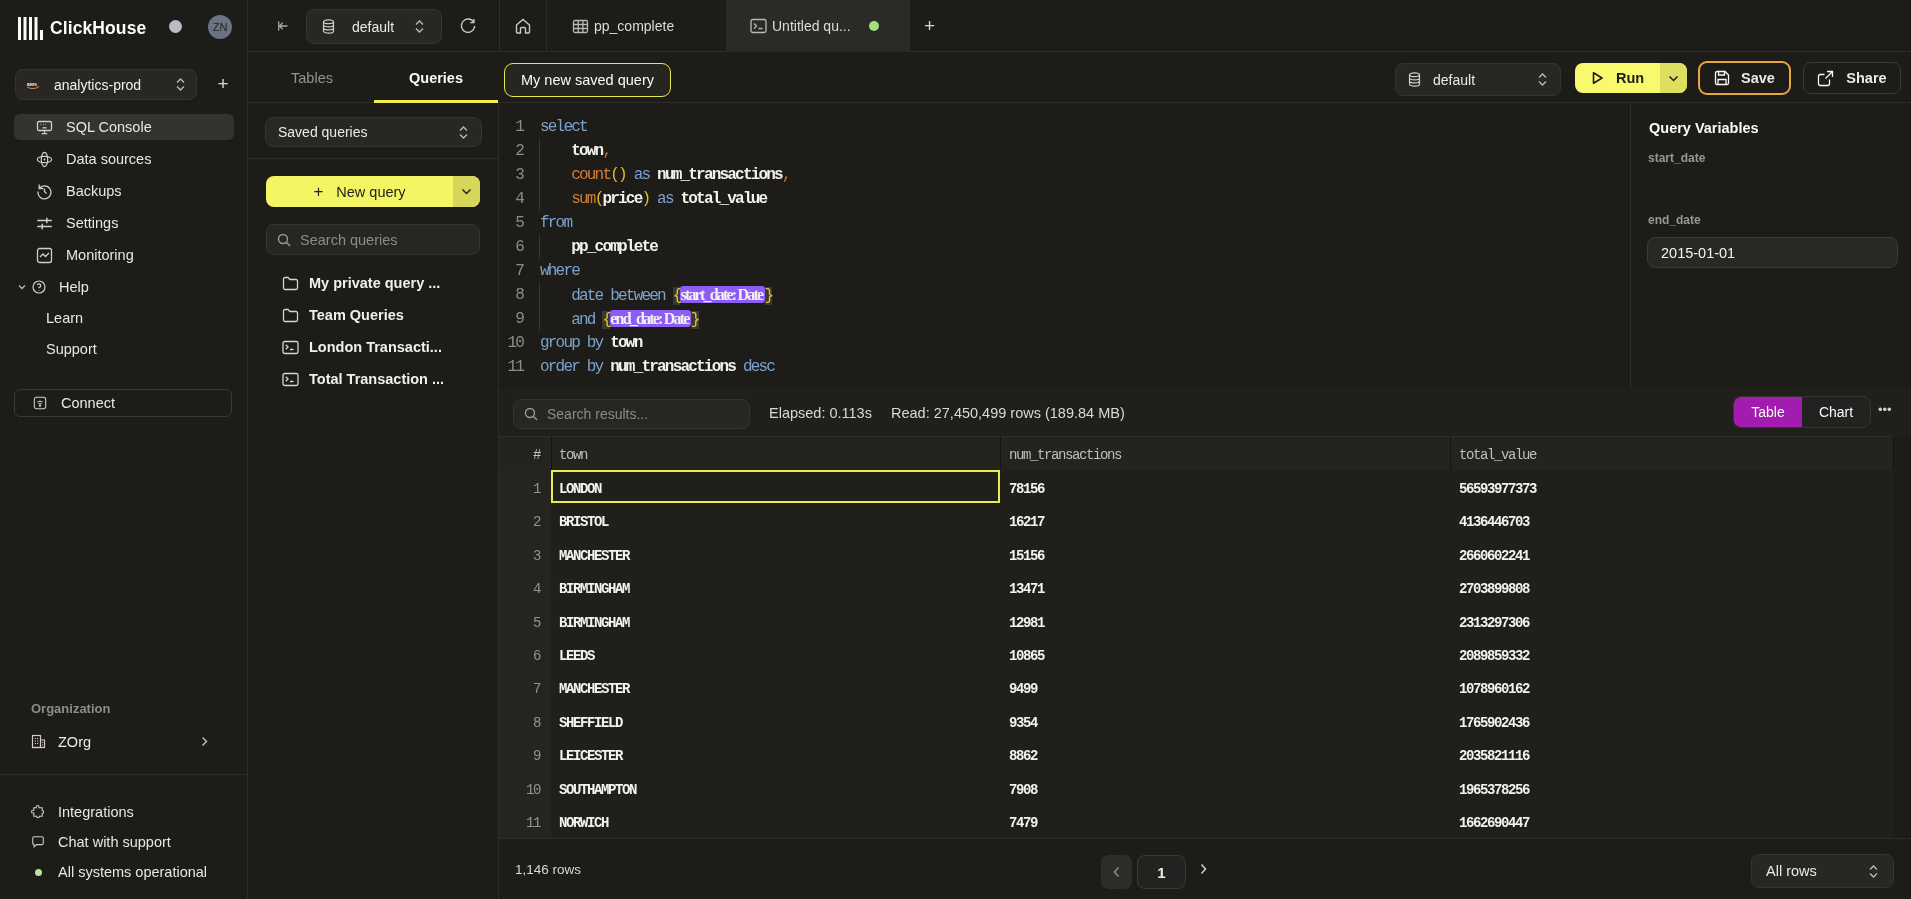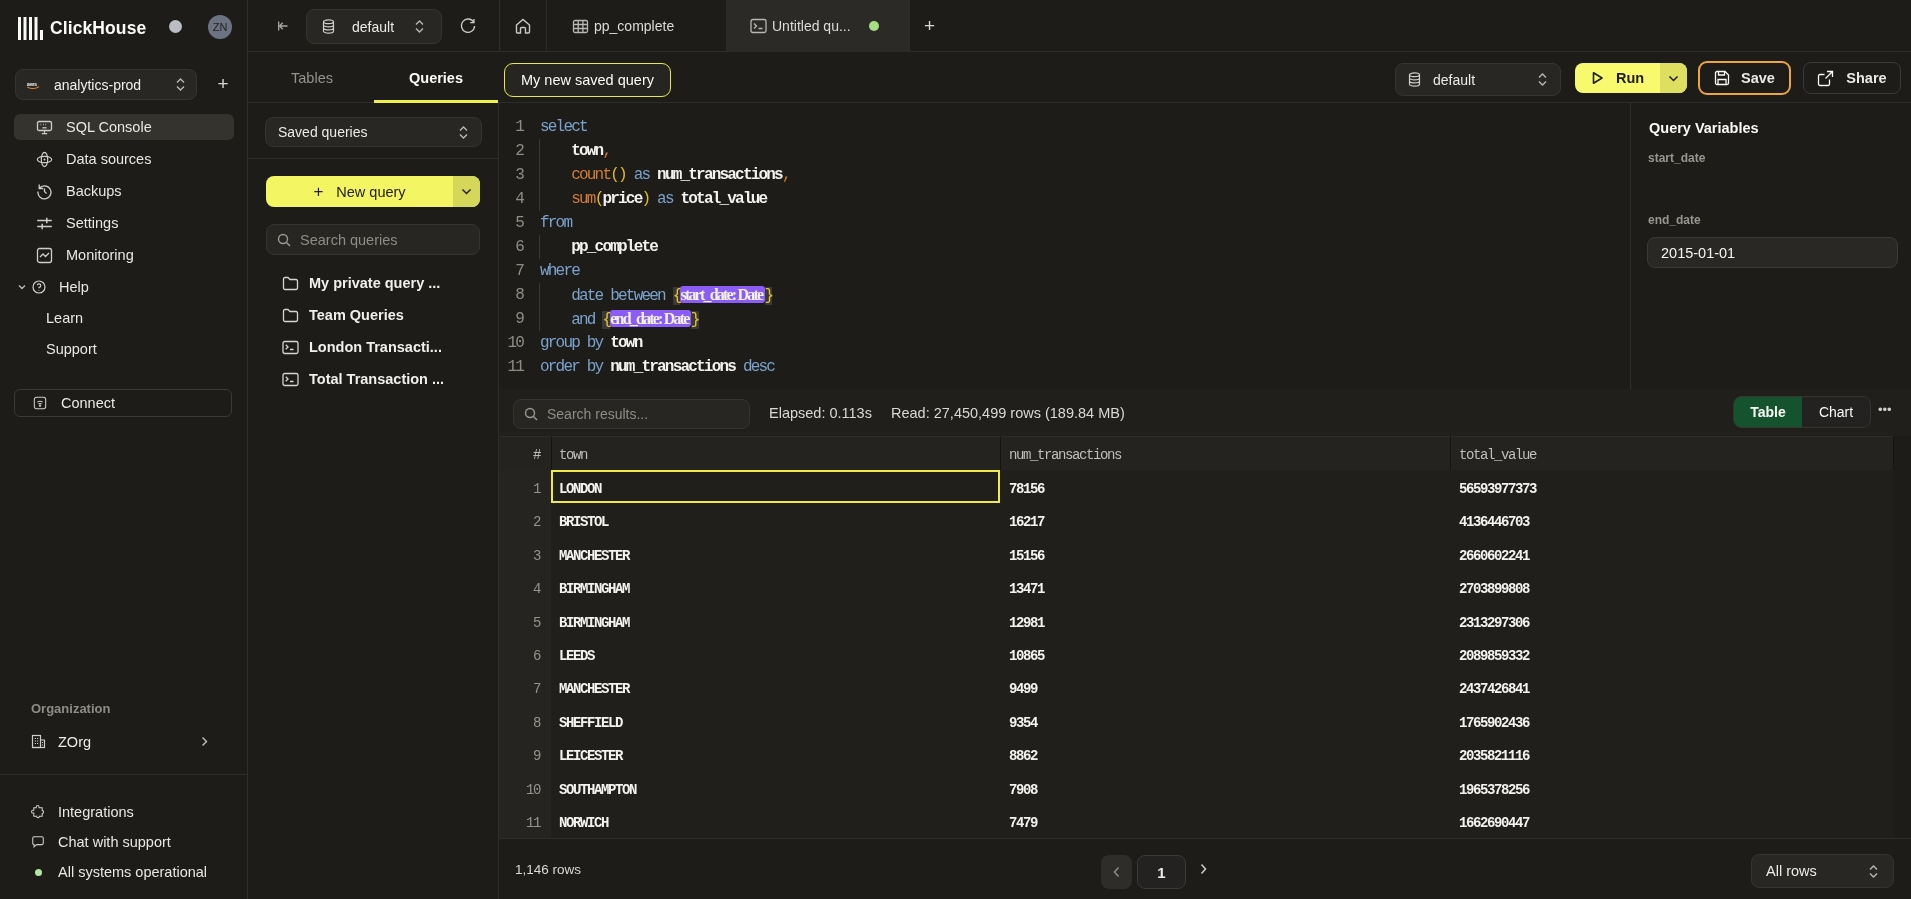--- a/index.html
+++ b/index.html
@@ -83,21 +83,21 @@
 #qv-title { position:absolute; left:18px; top:17px; font-size:14.5px; font-weight:700; color:#fafaf8; }
 .qv-label { position:absolute; left:17px; font-size:12px; font-weight:700; color:#97968f; }
 .qv-input { position:absolute; left:16px; width:251px; height:31px; background:#292825; border:1px solid #3b3a36; border-radius:8px; display:flex; align-items:center; padding:0 13px; font-size:14.5px; color:#f5f4f1; }
 
 
 #rtoolbar { position:absolute; left:499px; top:389px; width:1412px; height:47px; background:#201f1c; }
 #rsearch { position:absolute; left:14px; top:10px; width:237px; height:30px; background:#272622; border:1px solid #35342f; border-radius:8px; display:flex; align-items:center; padding:0 10px; color:#8d8c86; font-size:14px; }
 #elapsed { position:absolute; left:270px; top:16px; font-size:14.5px; color:#d9d8d4; }
 #readtxt { position:absolute; left:392px; top:16px; font-size:14.5px; color:#d9d8d4; }
 #tc-toggle { position:absolute; left:1234px; top:7px; width:138px; height:32px; border:1px solid #35342f; border-radius:8px; background:#232220; display:flex; overflow:hidden; }
-#tc-table { width:69px; background:#14532d; display:flex; align-items:center; justify-content:center; font-size:14px; color:#fafaf8;font-weight:bold; }
+#tc-table { width:69px; background:#a21caf; display:flex; align-items:center; justify-content:center; font-size:14px; color:#fafaf8; }
 #tc-chart { width:69px; display:flex; align-items:center; justify-content:center; font-size:14px; color:#fafaf8; }
 #dots { position:absolute; left:1379px; top:13px; font-size:13px; color:#cfcecb; letter-spacing:0; }
 
 
 #rtable { position:absolute; left:499px; top:436px; width:1412px; height:402px; font-family:"Liberation Mono", monospace; font-size:14px; letter-spacing:-1.4px; }
 #thead { position:absolute; left:0; top:0; width:1395px; height:34px; background:#242320; border-top:1px solid #2e2d29; color:#bfbeba; }
 .hcell { position:absolute; top:0; height:34px; line-height:37px; }
 .tcol-line { position:absolute; top:0; width:1px; height:402px; background:#151411; }
 .trow { position:absolute; left:0; width:1395px; height:34px; background:#201f1c; }
 .trow .num { position:absolute; left:0; top:0; width:52px; height:34px; background:#252421; color:#94938d; text-align:right; line-height:38px; padding-right:11px; }
@@ -401,21 +401,21 @@
       <span class="num">6</span>
       <span class="c1">LEEDS</span>
       <span class="c2">10865</span>
       <span class="c3">2089859332</span>
     </div>
   <div class="rowline" style="top:234.40000000000003px"></div>
   <div class="trow" style="top:234.40000000000003px">
       <span class="num">7</span>
       <span class="c1">MANCHESTER</span>
       <span class="c2">9499</span>
-      <span class="c3">2437426841</span>
+      <span class="c3">1078960162</span>
     </div>
   <div class="rowline" style="top:267.8px"></div>
   <div class="trow" style="top:267.8px">
       <span class="num">8</span>
       <span class="c1">SHEFFIELD</span>
       <span class="c2">9354</span>
       <span class="c3">1765902436</span>
     </div>
   <div class="rowline" style="top:301.2px"></div>
   <div class="trow" style="top:301.2px">

